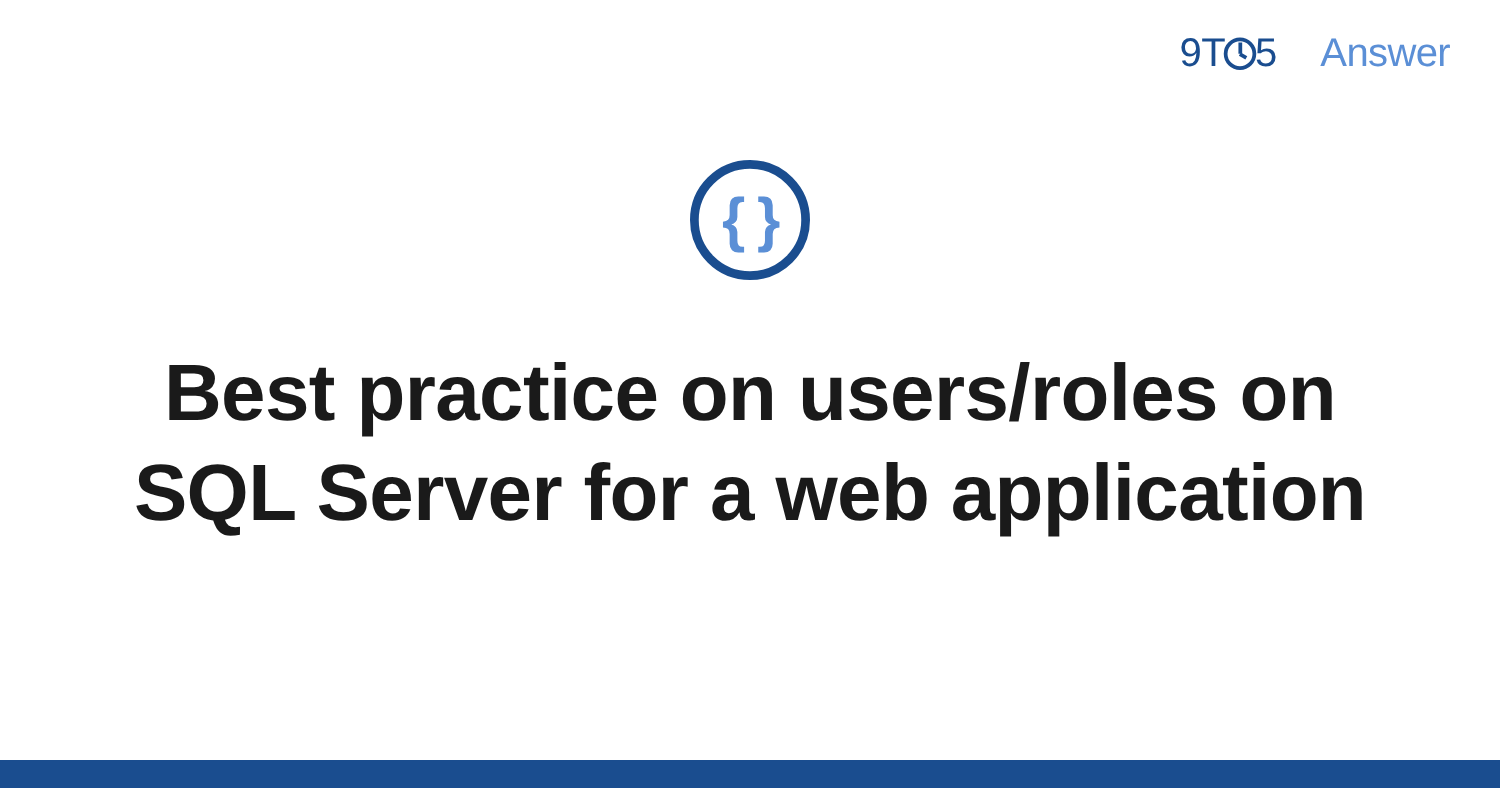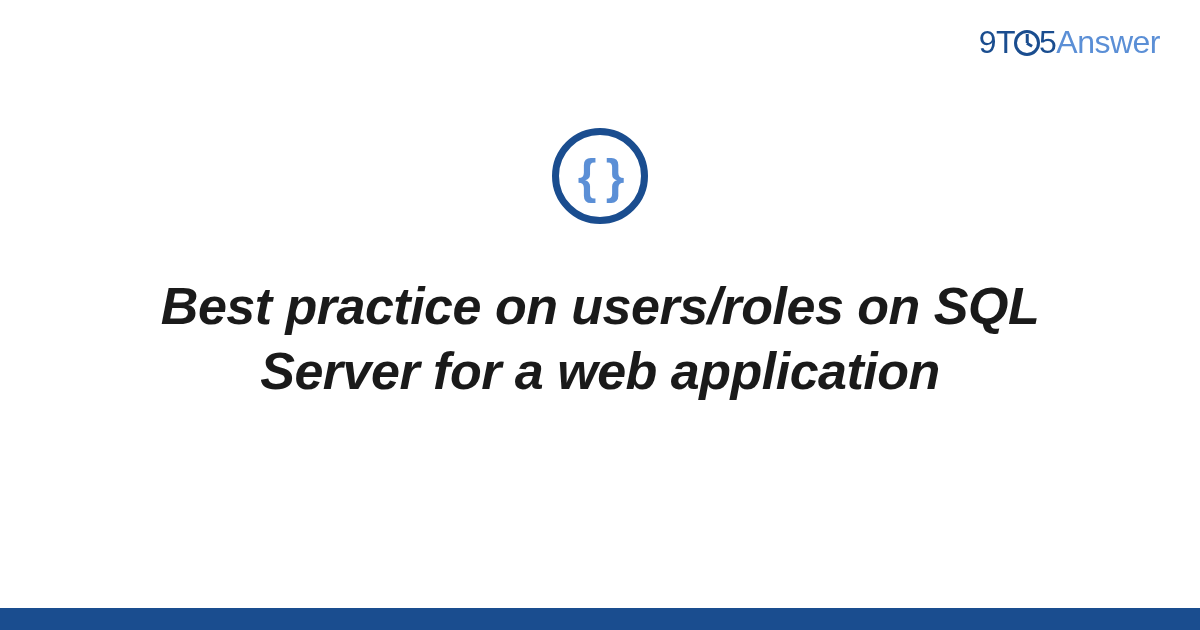--- a/index.html
+++ b/index.html
@@ -63,20 +63,21 @@
       transform-origin: bottom center;
       transform: translate(-50%, -100%) rotate(120deg);
     }
     .logo .five {
       color: #1a4d8f;
       font-weight: 500;
     }
     .logo .answer {
       color: #5b8fd6;
       font-weight: 400;
+      margin-left: 35px;
     }
     .content {
       position: absolute;
       top: 128px;
       left: 0;
       right: 0;
       display: flex;
       flex-direction: column;
       align-items: center;
     }
@@ -91,29 +92,28 @@
       margin-bottom: 50px;
     }
     .icon-circle .braces {
       font-size: 48px;
       font-weight: 700;
       color: #5b8fd6;
       font-family: Arial, sans-serif;
       letter-spacing: -2px;
     }
     .title {
-      font-size: 52px;
+      font-size: 64px;
       font-weight: 700;
       color: #1a1a1a;
       text-align: center;
       line-height: 1.25;
       max-width: 1050px;
       padding: 0 30px;
       letter-spacing: -0.5px;
-      font-style: italic;
     }
     .footer-bar {
       position: absolute;
       bottom: 0;
       left: 0;
       right: 0;
       height: 22px;
       background: #1a4d8f;
     }
   </style>

